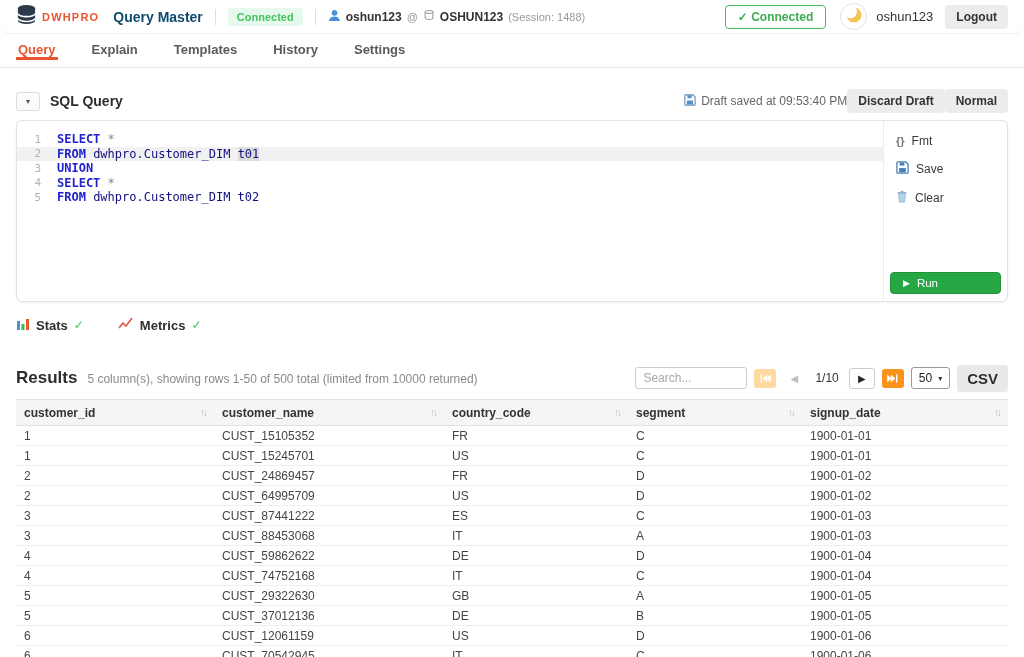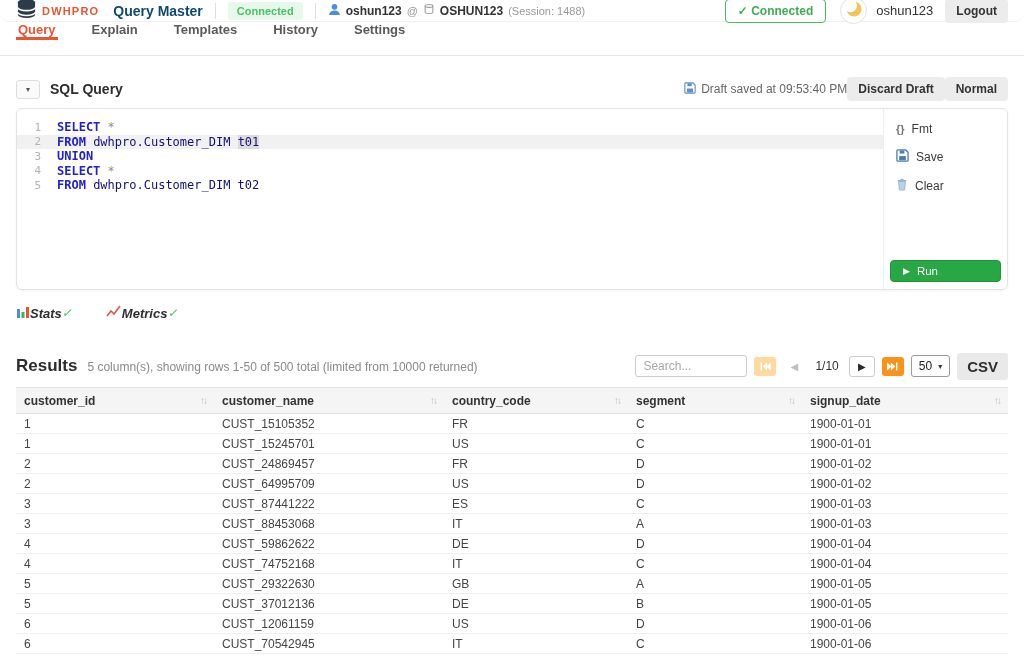--- a/index.html
+++ b/index.html
@@ -2,41 +2,41 @@
 <html><head>
 <meta charset="utf-8">
 <style>
   * { margin:0; padding:0; box-sizing:border-box; }
   html,body { background:#fff; }
   body {
     width:1024px; height:657px; overflow:hidden;
     font-family:"Liberation Sans", sans-serif; color:#333;
   }
   
-  .topbar { height:22px; display:flex; align-items:center; justify-content:space-between;
+  .topbar { height:34px; display:flex; align-items:center; justify-content:space-between;
             padding:0 16px; border-bottom:1px solid #f0f0f0;border-radius:9px; }
   .topbar-left, .topbar-right { display:flex; align-items:center; }
   .brand-wrap { display:flex; align-items:center; gap:5px; }
   .brand-name { color:#e8552e; font-weight:bold; font-size:11px; letter-spacing:1.2px; }
   .app-title { font-weight:bold; font-size:14px; color:#0c4a6e; margin-left:14px; }
   .vdiv { width:1px; height:16px; background:#ddd; margin:0 12px; }
   .status-badge { background:#e7f9ec; color:#46c35f; font-size:11px; font-weight:bold;
                   padding:3px 9px; border-radius:3px; }
   .conn-meta { display:flex; align-items:center; gap:5px; font-size:12px; }
   .conn-meta .bold { font-weight:bold; color:#333; }
   .conn-meta .dim { color:#9a9a9a; font-size:11px; }
   .connected-btn { border:1px solid #4cb95c; color:#3fae52; background:#fff; font-size:12px;
                    font-weight:bold; padding:4px 12px; border-radius:4px; cursor:pointer; }
   .avatar { width:27px; height:27px; border-radius:50%; border:1px solid #e3e3e3; background:#fff;
             display:flex; align-items:center; justify-content:center; margin:0 9px 0 14px; overflow:hidden; }
   .profile-name { font-size:13px; color:#333; margin-right:12px; }
   .logout-btn { background:#ececec; border:none; font-family:inherit; font-size:12px; font-weight:bold;
                 color:#333; padding:5px 11px; border-radius:4px; cursor:pointer; }
   
-  .navbar { height:34px; display:flex; align-items:flex-start; padding:0 16px; gap:32px;
+  .navbar { height:34px; display:flex; align-items:center; padding:0 16px; gap:32px;
             border-bottom:1px solid #e7e7e7; }
   .nav-tab { display:flex; align-items:center; font-size:13px; font-weight:bold; color:#5a5a5a;
              border-bottom:3px solid transparent; padding:0 2px; cursor:pointer; }
   .nav-tab.active { color:#e8552e; border-bottom-color:#e8552e; }
   
   .main { padding:0 16px; }
   .panel-head { margin-top:20px; height:26px; display:flex; align-items:center; justify-content:space-between; }
   .ph-left { display:flex; align-items:center; gap:10px; }
   .collapse-btn { width:24px; height:19px; border:1px solid #ddd; background:#fafafa; border-radius:3px;
                   font-size:8px; color:#555; display:flex; align-items:center; justify-content:center; cursor:pointer; }
@@ -59,21 +59,21 @@
   .editor-side { width:124px; border-left:1px solid #ededed; position:relative; padding:13px 12px; }
   .side-action { display:flex; align-items:center; gap:7px; font-size:12px; color:#3a3a3a;
                  margin-bottom:13px; cursor:pointer; }
   .braces-glyph { color:#777; font-size:11px; font-weight:bold; }
   .run-btn { position:absolute; left:6px; right:6px; bottom:7px; height:22px; background:#28a745;
              border:1px solid #219238; border-radius:4px; color:#fff; font-size:11.5px;
              display:flex; align-items:center; padding-left:12px; gap:7px; cursor:pointer; font-family:inherit; }
   .run-btn .play { font-size:9px; line-height:1; }
   
   .toggles { margin-top:13px; display:flex; align-items:center; gap:34px; height:20px; }
-  .toggle-item { display:flex; align-items:center; font-size:13px; font-weight:bold; color:#2f2f2f; cursor:pointer;font-style:italic; }
+  .toggle-item { display:flex; align-items:center; gap:6px; font-size:13px; font-weight:bold; color:#2f2f2f; cursor:pointer; }
   .check { color:#49c35f; font-weight:normal; font-size:12px; }
   
   .results-bar { margin-top:31px; display:flex; align-items:center; justify-content:space-between; height:24px; }
   .rb-left { display:flex; align-items:baseline; gap:10px; }
   .results-title { font-size:17px; font-weight:bold; color:#2d2d2d; }
   .results-summary { font-size:12px; color:#8a8a8a; }
   .rb-right { display:flex; align-items:center; gap:7px; }
   .search-input { width:112px; height:22px; border:1px solid #ccc; border-radius:3px; padding:0 7px;
                   font-size:12px; font-family:inherit; color:#333; }
   .search-input::placeholder { color:#a7a7a7; }

